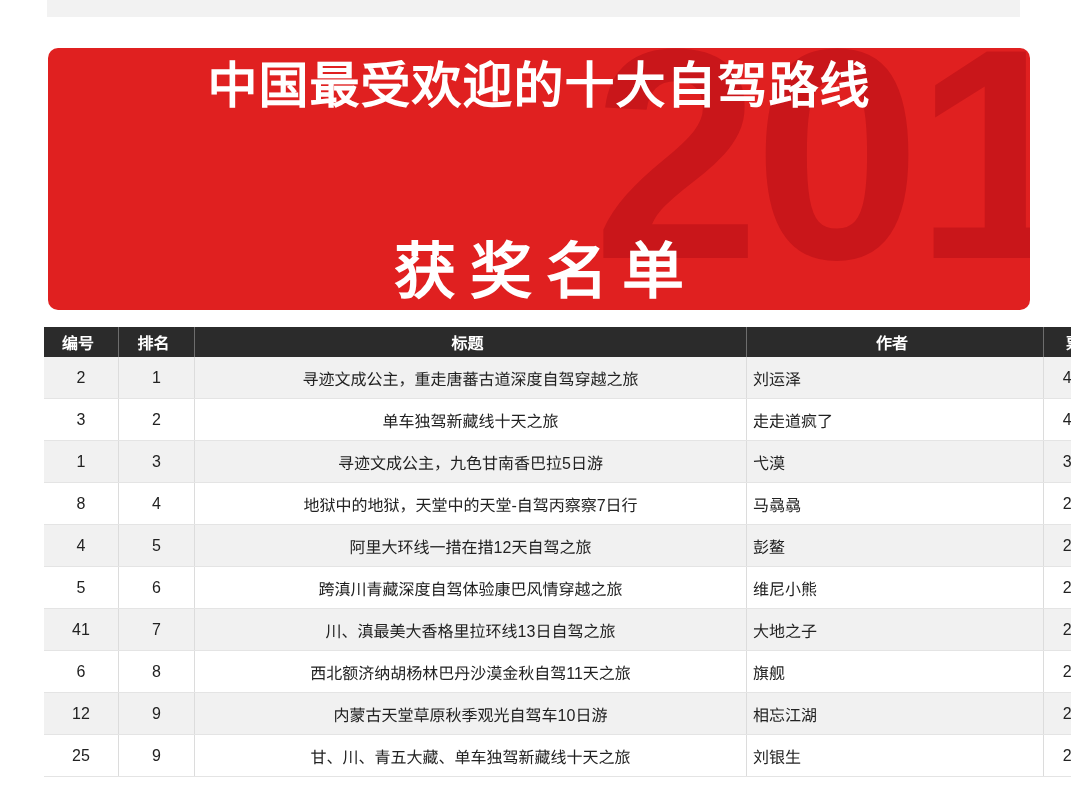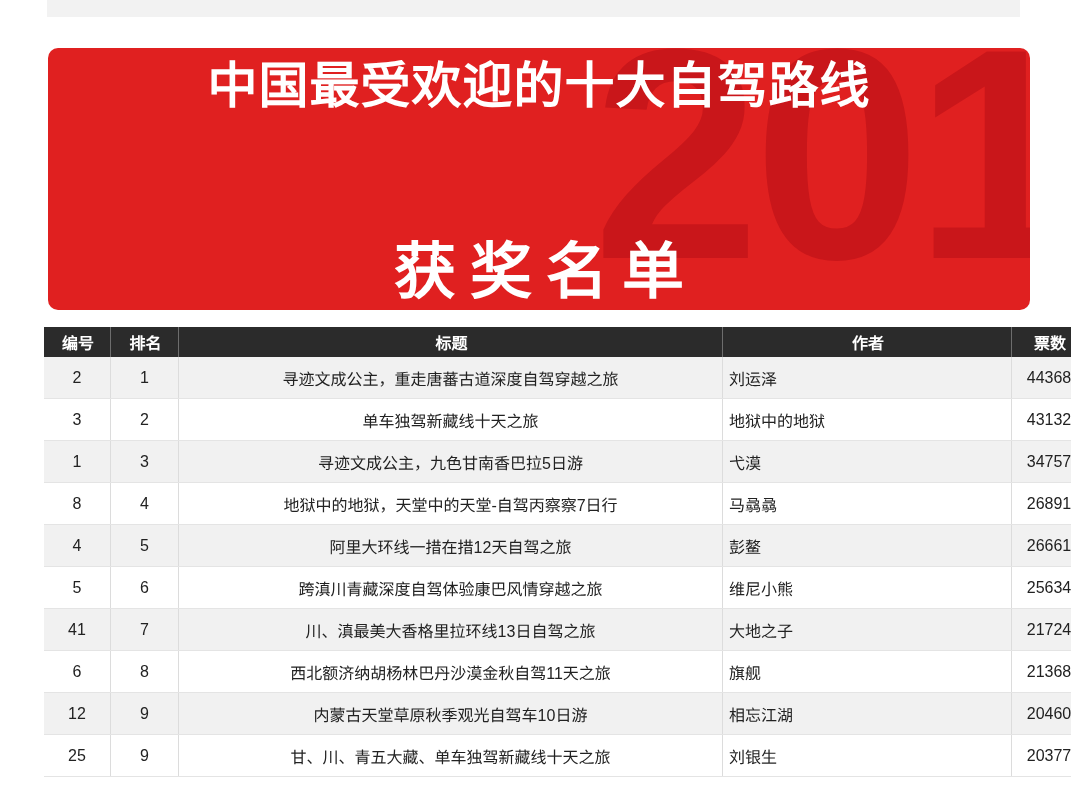--- a/index.html
+++ b/index.html
@@ -96,21 +96,21 @@
     table-layout: fixed;
     font-size: 16px;
     color: #222222;
   }
   .rank-table th {
     background: #2b2b2b;
     color: #ffffff;
     font-size: 16px;
     font-weight: 700;
     height: 30px;
-    padding: 0 4px;
+    padding: 0 12px;
     border-right: 1px solid #6d6d6d;
     text-align: center;
     white-space: nowrap;
   }
   .rank-table th:last-child { border-right: none; }
 
   .rank-table td {
     height: 41px;
     padding: 0 6px;
     border-right: 1px solid #dcdcdc;
@@ -160,21 +160,21 @@
         <td class="col-id">2</td>
         <td class="col-rank">1</td>
         <td class="col-title">寻迹文成公主，重走唐蕃古道深度自驾穿越之旅</td>
         <td class="col-author">刘运泽</td>
         <td class="col-votes">44368</td>
       </tr>
       <tr>
         <td class="col-id">3</td>
         <td class="col-rank">2</td>
         <td class="col-title">单车独驾新藏线十天之旅</td>
-        <td class="col-author">地狱中的地狱</td>
+        <td class="col-author">走走道疯了</td>
         <td class="col-votes">43132</td>
       </tr>
       <tr>
         <td class="col-id">1</td>
         <td class="col-rank">3</td>
         <td class="col-title">寻迹文成公主，九色甘南香巴拉5日游</td>
         <td class="col-author">弋漠</td>
         <td class="col-votes">34757</td>
       </tr>
       <tr>

